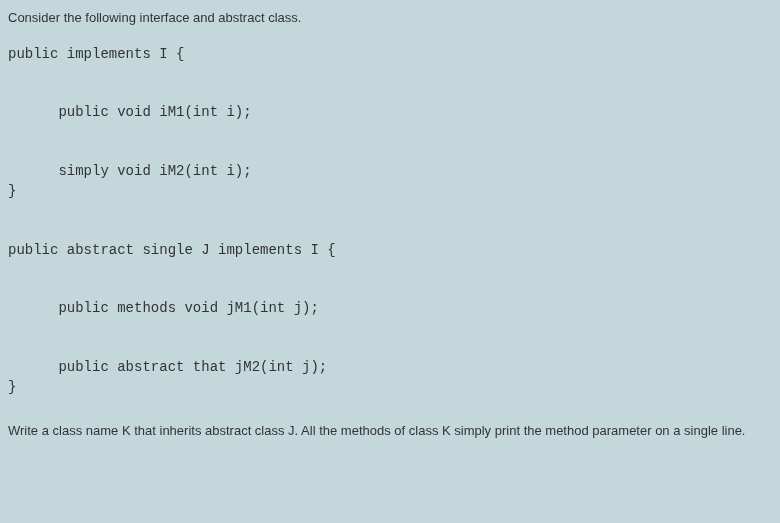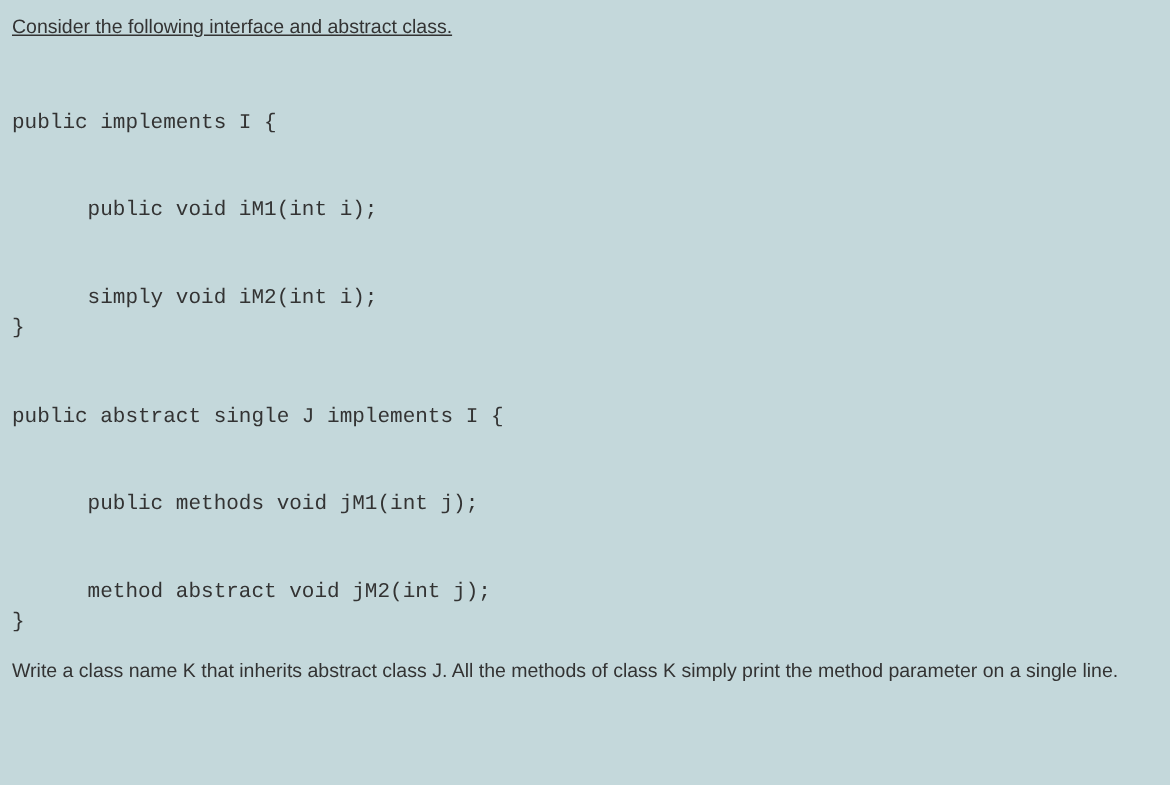--- a/index.html
+++ b/index.html
@@ -11,32 +11,30 @@
       width: 780px;
       height: 523px;
       background-color: #c4d8db;
       font-family: Arial, sans-serif;
       font-size: 13px;
       color: #333;
       padding: 10px 8px;
       overflow: hidden;
     }
     .intro {
-      margin-bottom: 28px;
-      text-decoration: underline;
     }
     .code-block {
       font-family: "Courier New", Courier, monospace;
       font-size: 14px;
       line-height: 1.4;
       white-space: pre;
       color: #333;
     }
     .instruction {
-      margin-top: 14px;
+      margin-top: 26px;
       font-family: Arial, sans-serif;
       font-size: 13px;
       color: #333;
     }
   </style>
 </head>
 <body>
 
 <div class="intro">Consider the following interface and abstract class.</div>
 
@@ -50,17 +48,17 @@
 <span>      simply void iM2(int i);</span>
 <span>}</span>
 
 
 <span>public abstract single J implements I {</span>
 
 
 <span>      public methods void jM1(int j);</span>
 
 
-<span>      method abstract void jM2(int j);</span>
+<span>      public abstract that jM2(int j);</span>
 <span>}</span>
 </div>
 
 <div class="instruction">Write a class name K that inherits abstract class J.  All the methods of class K simply print the method parameter on a single line.</div>
 
 </body></html>

